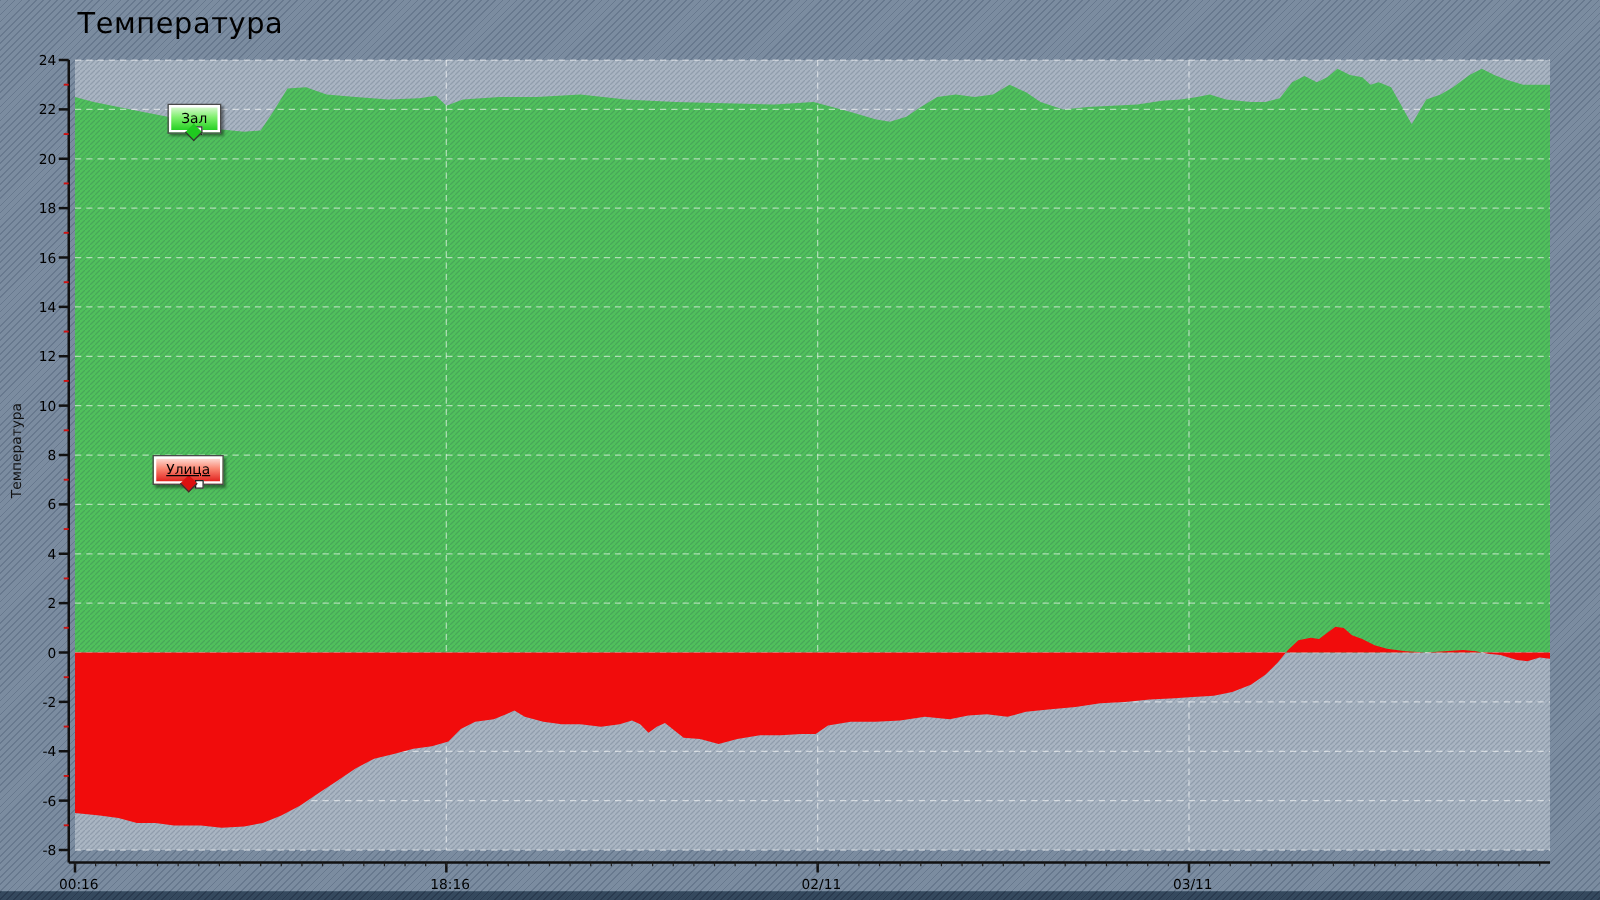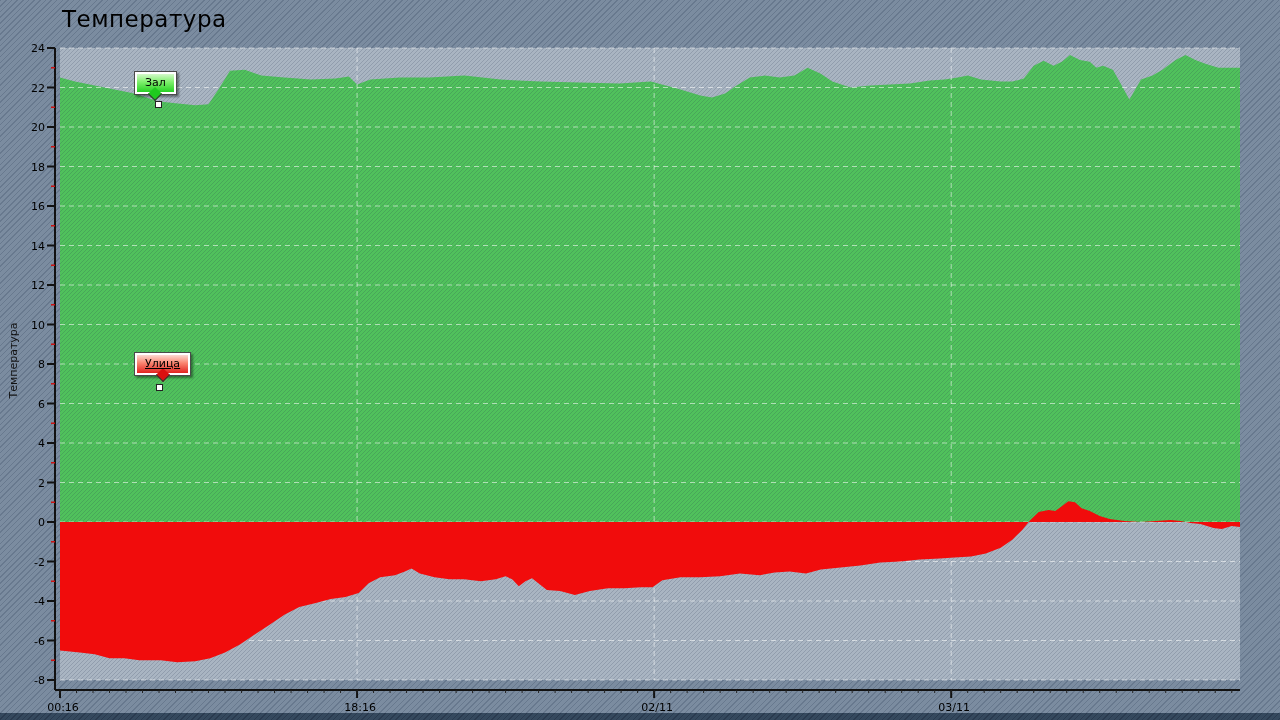--- a/index.html
+++ b/index.html
@@ -11,23 +11,23 @@
   .y-axis-title{position:absolute;left:-47px;top:354px;width:120px;text-align:center;
     transform:rotate(-90deg);transform-origin:center;font-size:11px;color:#111;}
   #chart-svg{position:absolute;left:0;top:0;}
   .grid{stroke:rgba(255,255,255,0.55);stroke-width:1;stroke-dasharray:5,4;fill:none;}
   .axis{stroke:#111;stroke-width:2;fill:none;}
   .minor-y{stroke:#cc1111;stroke-width:1.5;fill:none;}
   .minor-x{stroke:#222;stroke-width:1;fill:none;}
   .ylab{font-size:11px;fill:#000;text-anchor:end;}
   .xlab{font-size:11px;fill:#000;text-anchor:middle;}
   .mark{position:absolute;padding:4px 10px 5px 10px;font-size:11px;color:#000;text-align:left;
-    border:1px solid #4a4a4a;box-shadow:inset 0 0 0 2px #fff, 2px 2px 2px rgba(0,0,0,0.40);}
+    border:1px solid #4a4a4a;box-shadow:inset 0 0 0 2px #fff, 2px 2px 2px rgba(0,0,0,0.40);margin-top:12px;}
   .mark-zal{left:134px;top:71px;background:linear-gradient(180deg,#e9fbe2 0%,#7fef6d 45%,#15ca15 100%);}
-  .mark-ulitsa{left:134px;top:352px;background:linear-gradient(180deg,#fdeeea 0%,#fa8671 45%,#dd1010 100%);text-decoration:underline;}
+  .mark-ulitsa{left:122px;top:352px;background:linear-gradient(180deg,#fdeeea 0%,#fa8671 45%,#dd1010 100%);text-decoration:underline;}
   .mark-label{position:relative;z-index:2;}
   .mark-arrow{position:absolute;left:50%;bottom:-5px;margin-left:-5px;width:9px;height:9px;
     transform:rotate(45deg);z-index:1;}
   .arrow-zal{background:#1fca1f;border-right:1.5px solid #333;border-bottom:1.5px solid #333;}
   .arrow-ulitsa{background:#dc1010;border-right:1.5px solid #333;border-bottom:1.5px solid #333;}
   .mark-square{position:absolute;width:5px;height:5px;background:#fff;border:1px solid #222;}
   .bottom-edge{position:absolute;left:0;bottom:0;width:1280px;height:7px;background:#35495e;
     background-image:repeating-linear-gradient(135deg, rgba(20,30,50,0.35) 0px, rgba(20,30,50,0.35) 1px, transparent 1px, transparent 4px);}
 </style>
 </head>

